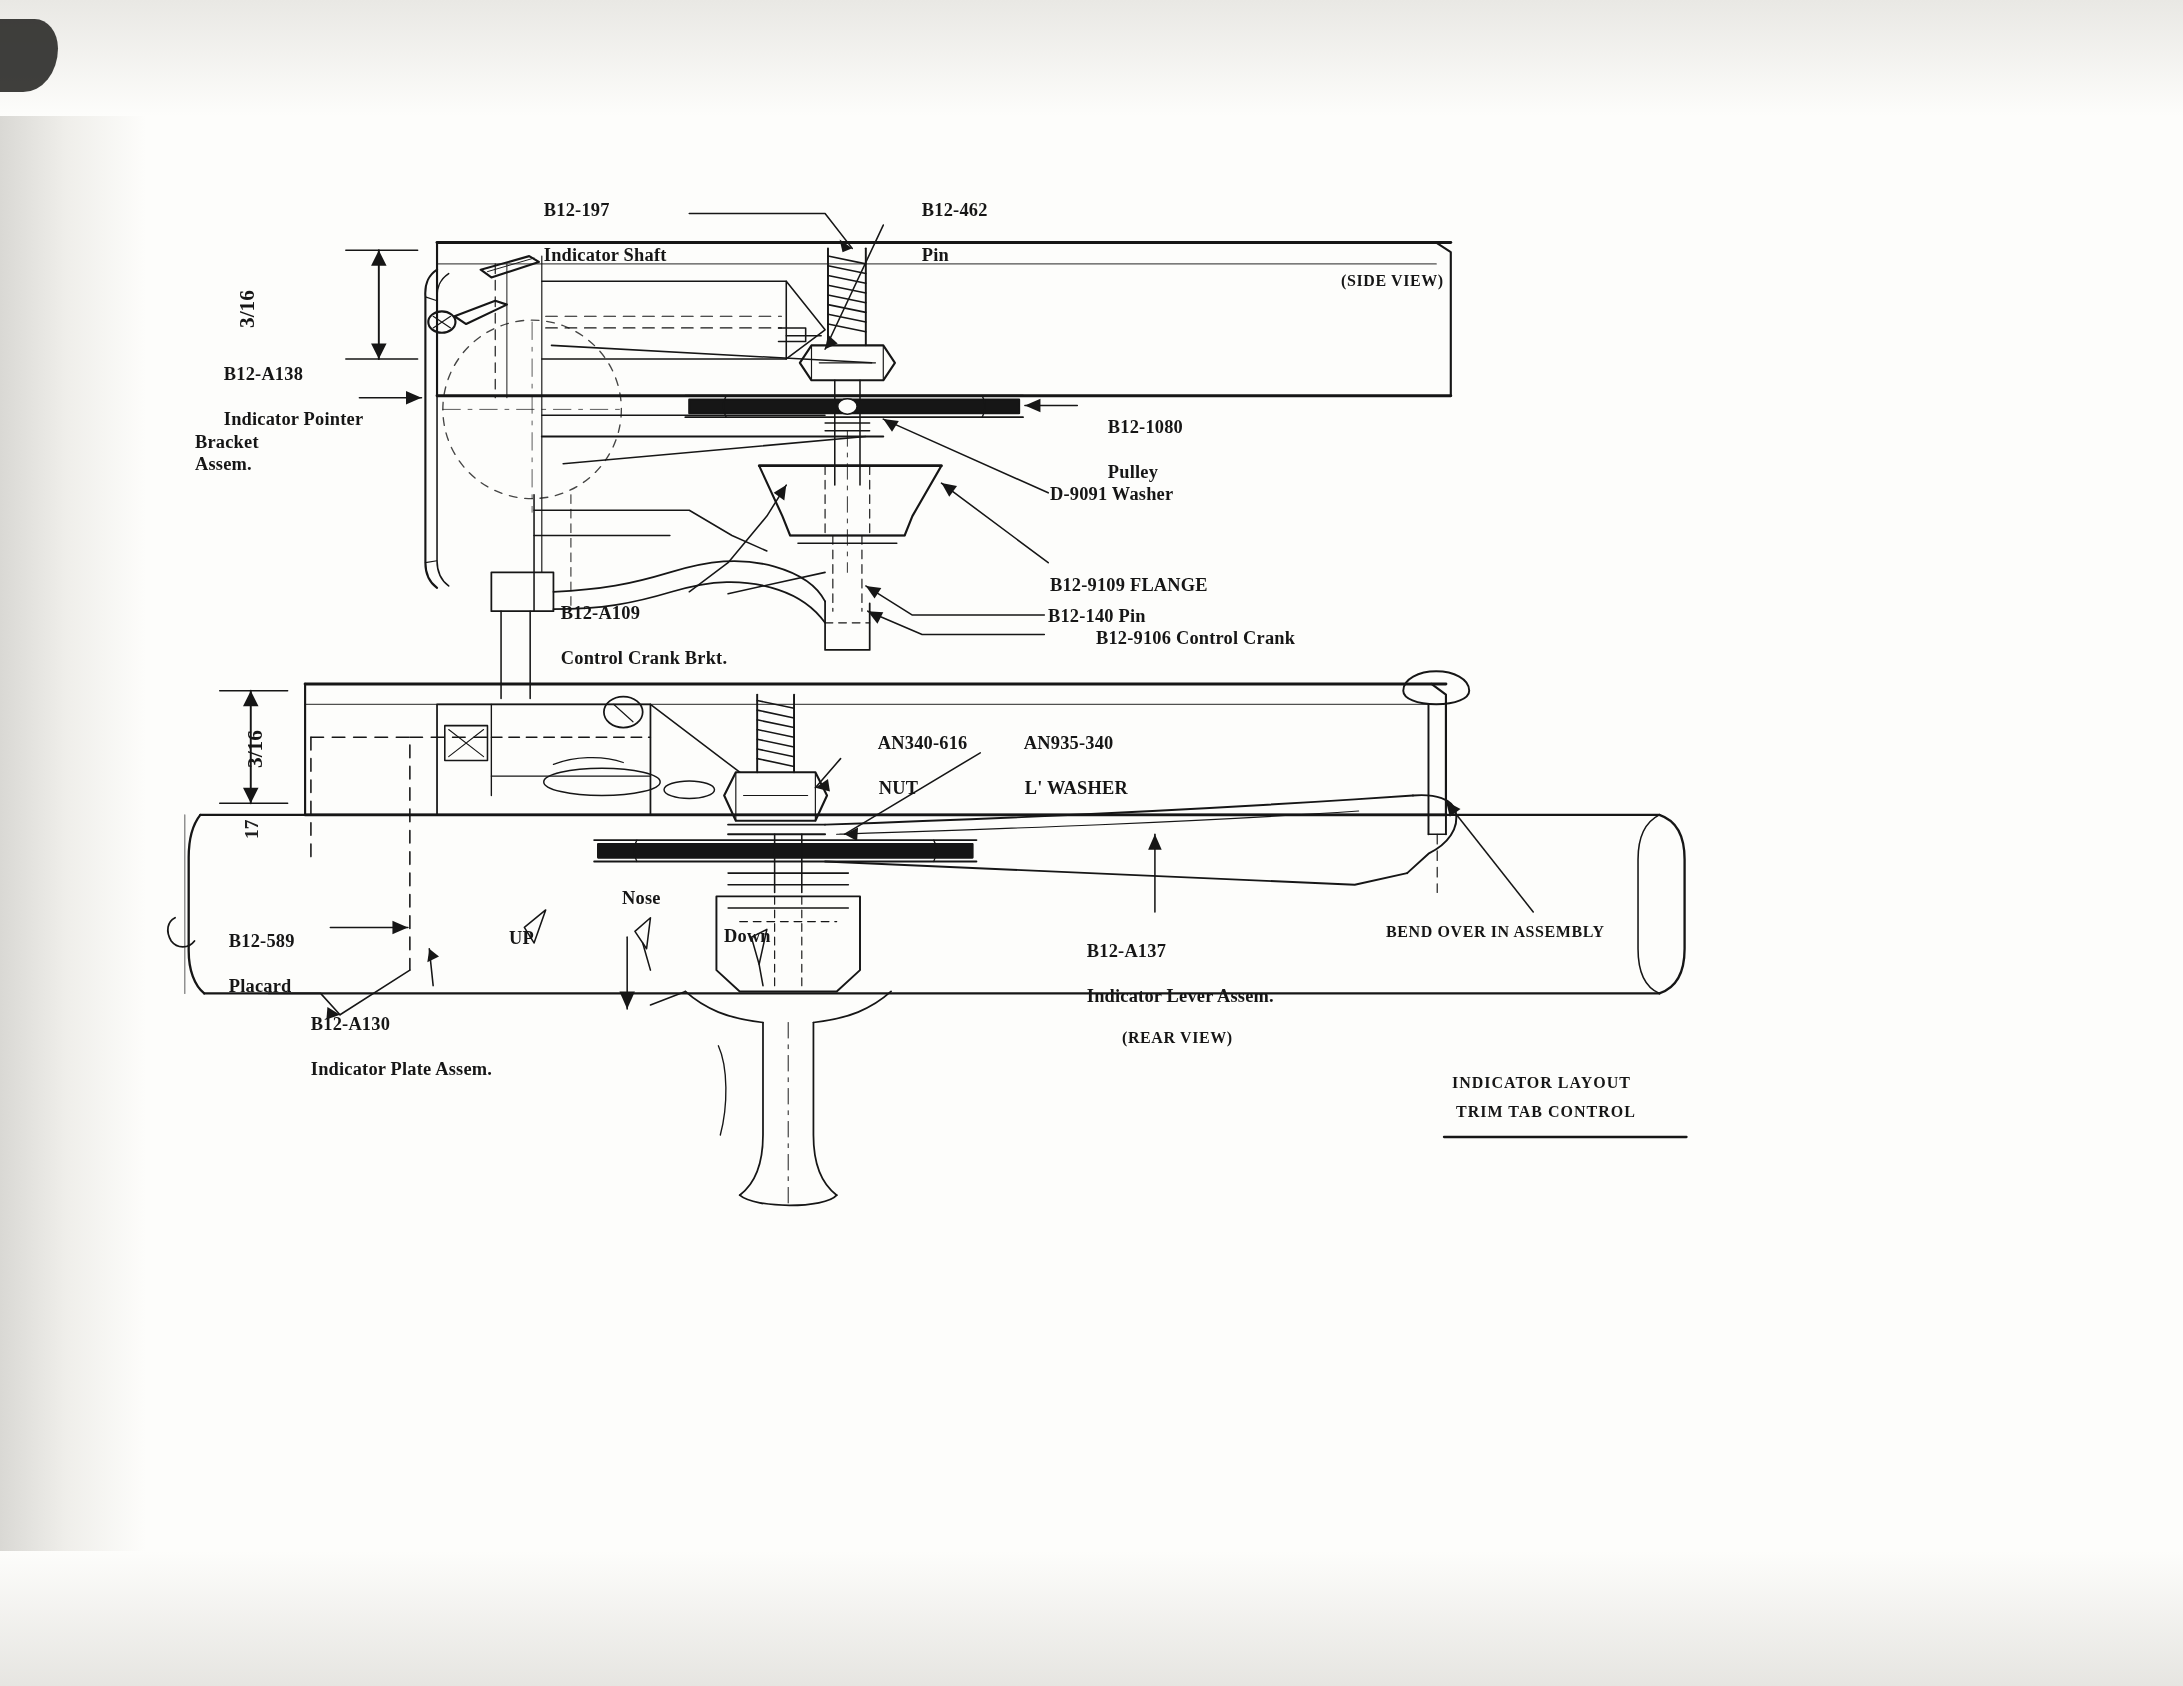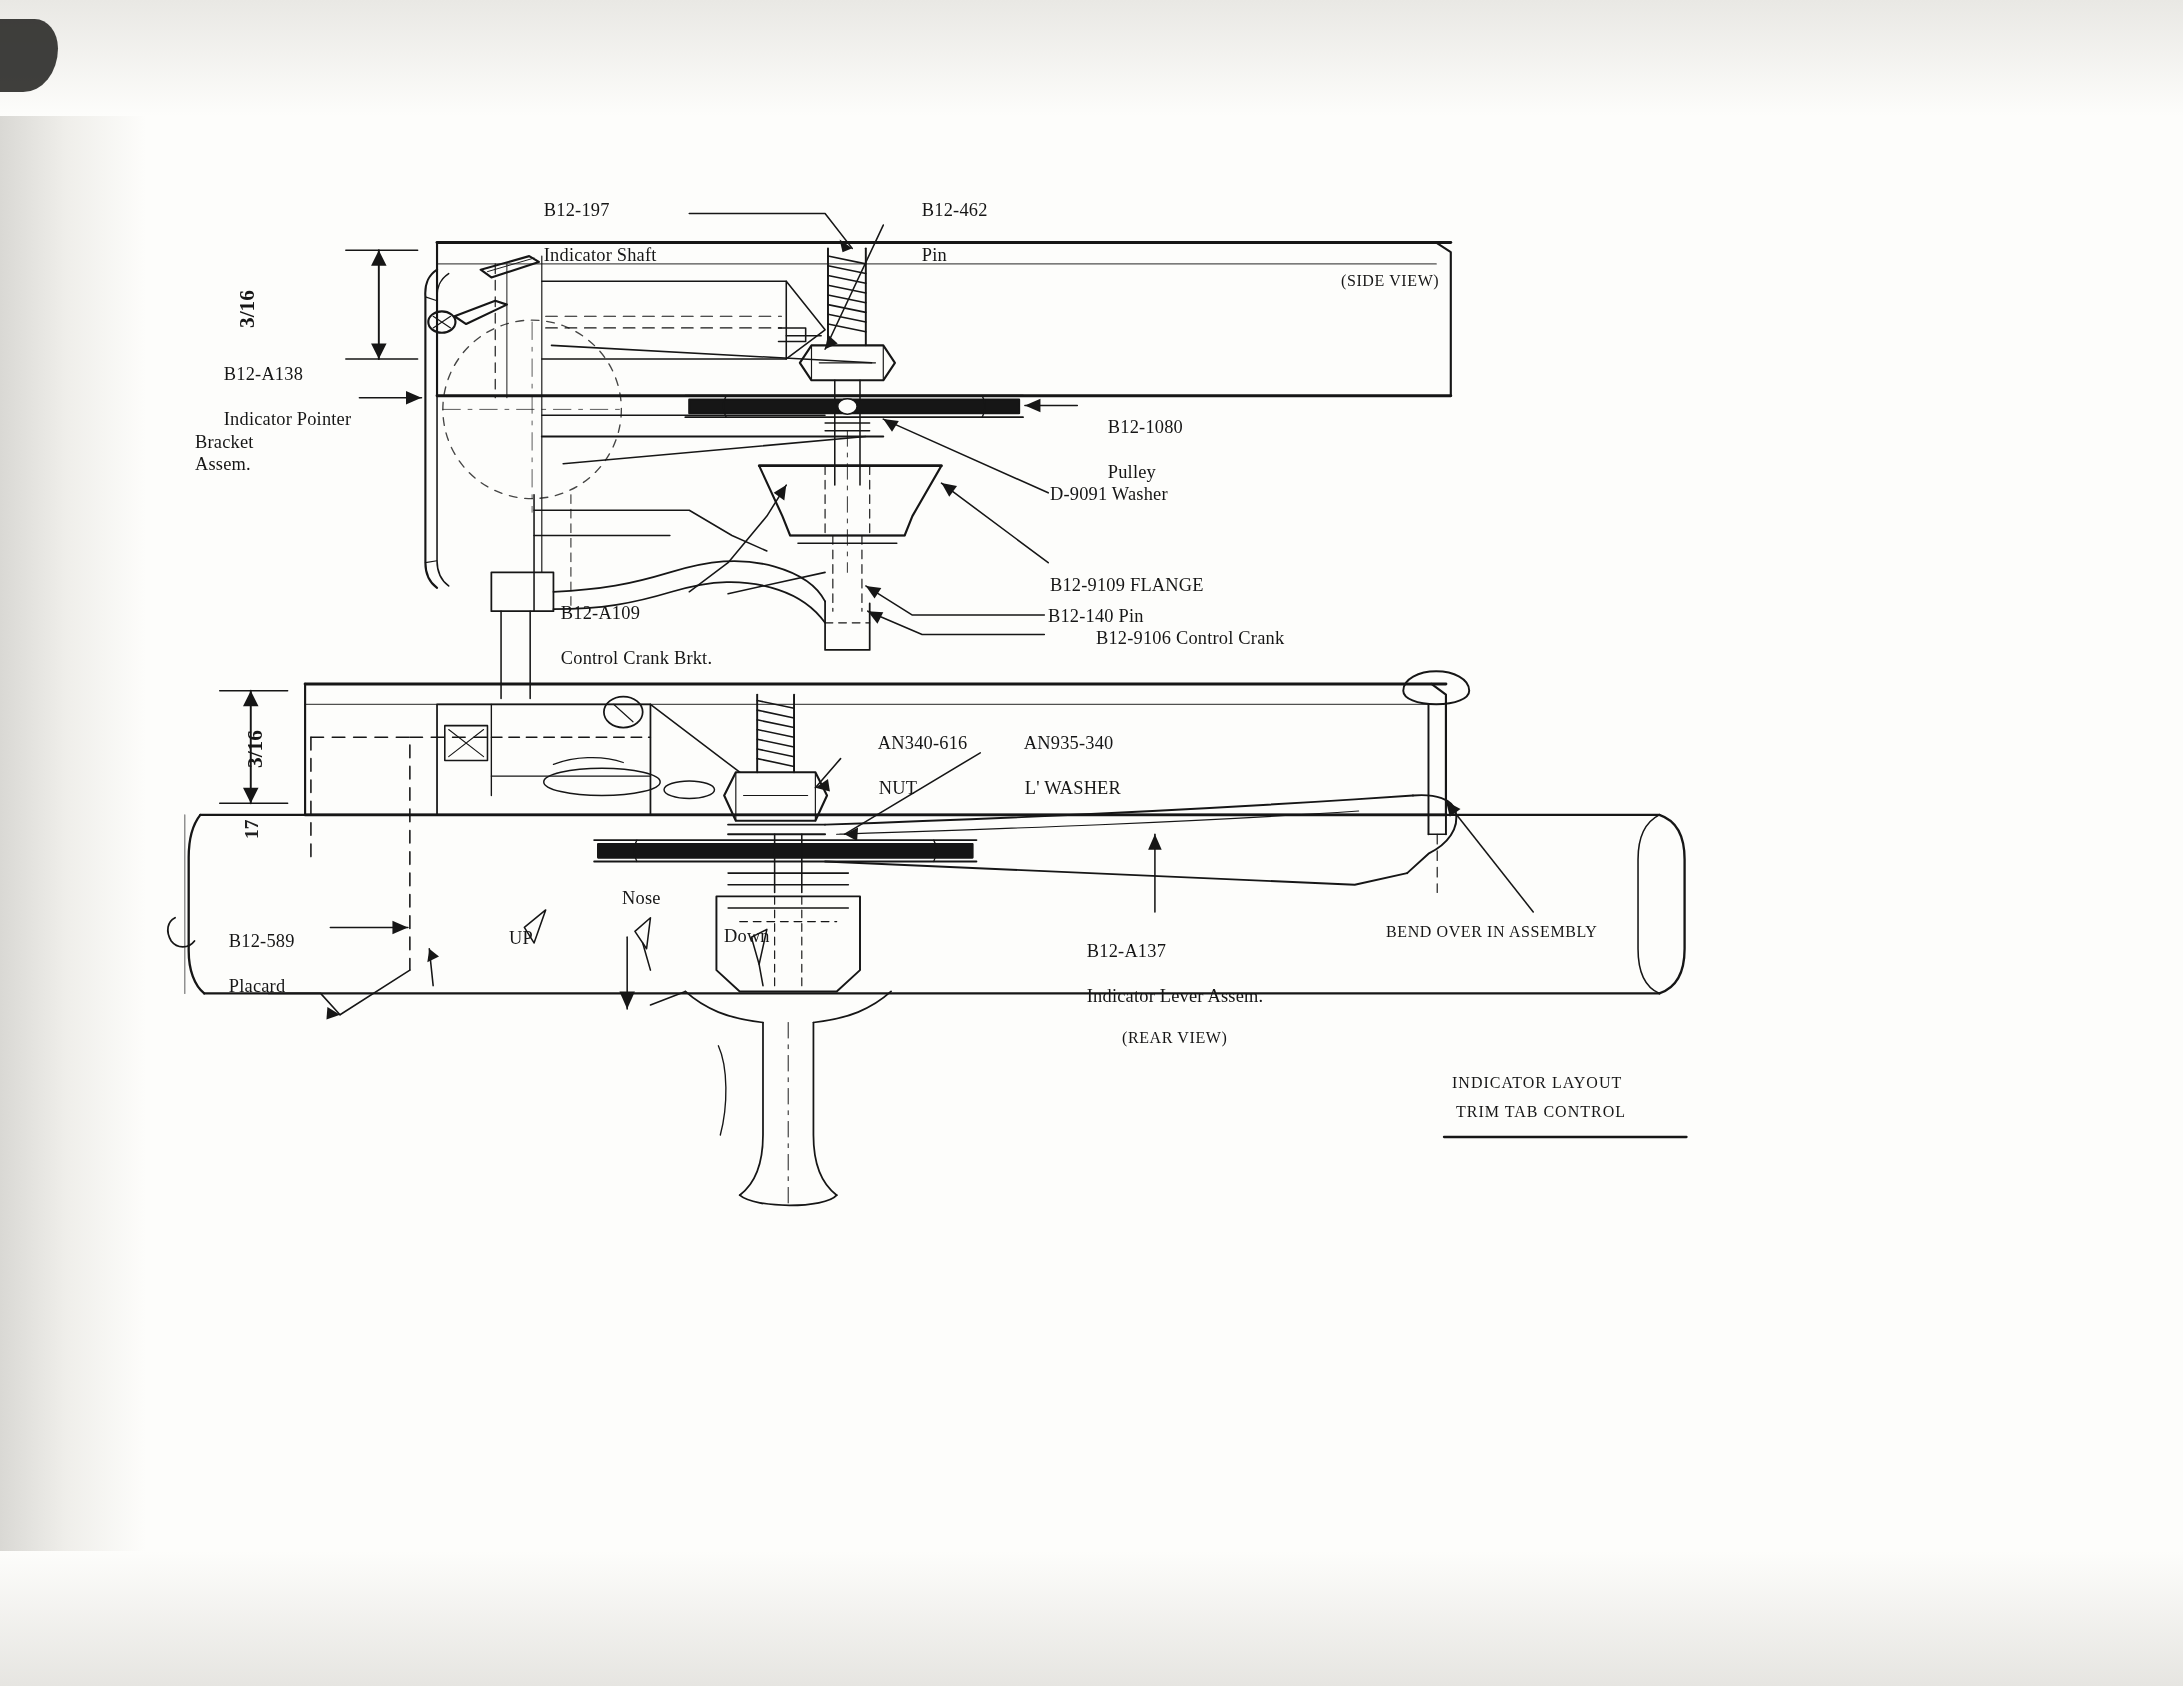--- a/index.html
+++ b/index.html
@@ -53,21 +53,21 @@
     position: absolute;
     left: 146px;
     top: 155px;
     width: 1785px;
     height: 1378px;
   }
   svg { display: block; }
   .lbl {
     position: absolute;
     font-family: "Liberation Serif", serif;
-    font-weight: normal;
+    font-weight: bold;
     font-size: 18.4px;
     line-height: 1.22;
     color: #161616;
     white-space: pre;
     letter-spacing: 0.2px;
   }
   .lbl.caption { font-size: 16px; letter-spacing: 0.6px; }
   .pagenum {
     position: absolute;
     left: 241px;
@@ -407,20 +407,24 @@
       <span>Indicator Lever Assem.</span>
     </div>
 
     <div class="lbl caption" style="left:1240px; top:767px;">BEND OVER IN ASSEMBLY</div>
 
     <div class="lbl" style="left:54px; top:753px;">
       <span>B12-589</span><br>
       <span>Placard</span>
     </div>
 
+    <div class="lbl" style="left:136px; top:836px;">
+      <span>B12-A130</span><br>
+      <span>Indicator Plate Assem.</span>
+    </div>
 
     <div class="lbl" style="left:476px; top:732px;">Nose</div>
 
     <div class="lbl" style="left:363px; top:772px;">UP</div>
 
     <div class="lbl" style="left:578px; top:770px;">Down</div>
 
     <div class="lbl caption" style="left:976px; top:873px;">(REAR VIEW)</div>
 
     <div class="frac" style="left:97px; top:613px;">3/16</div>

